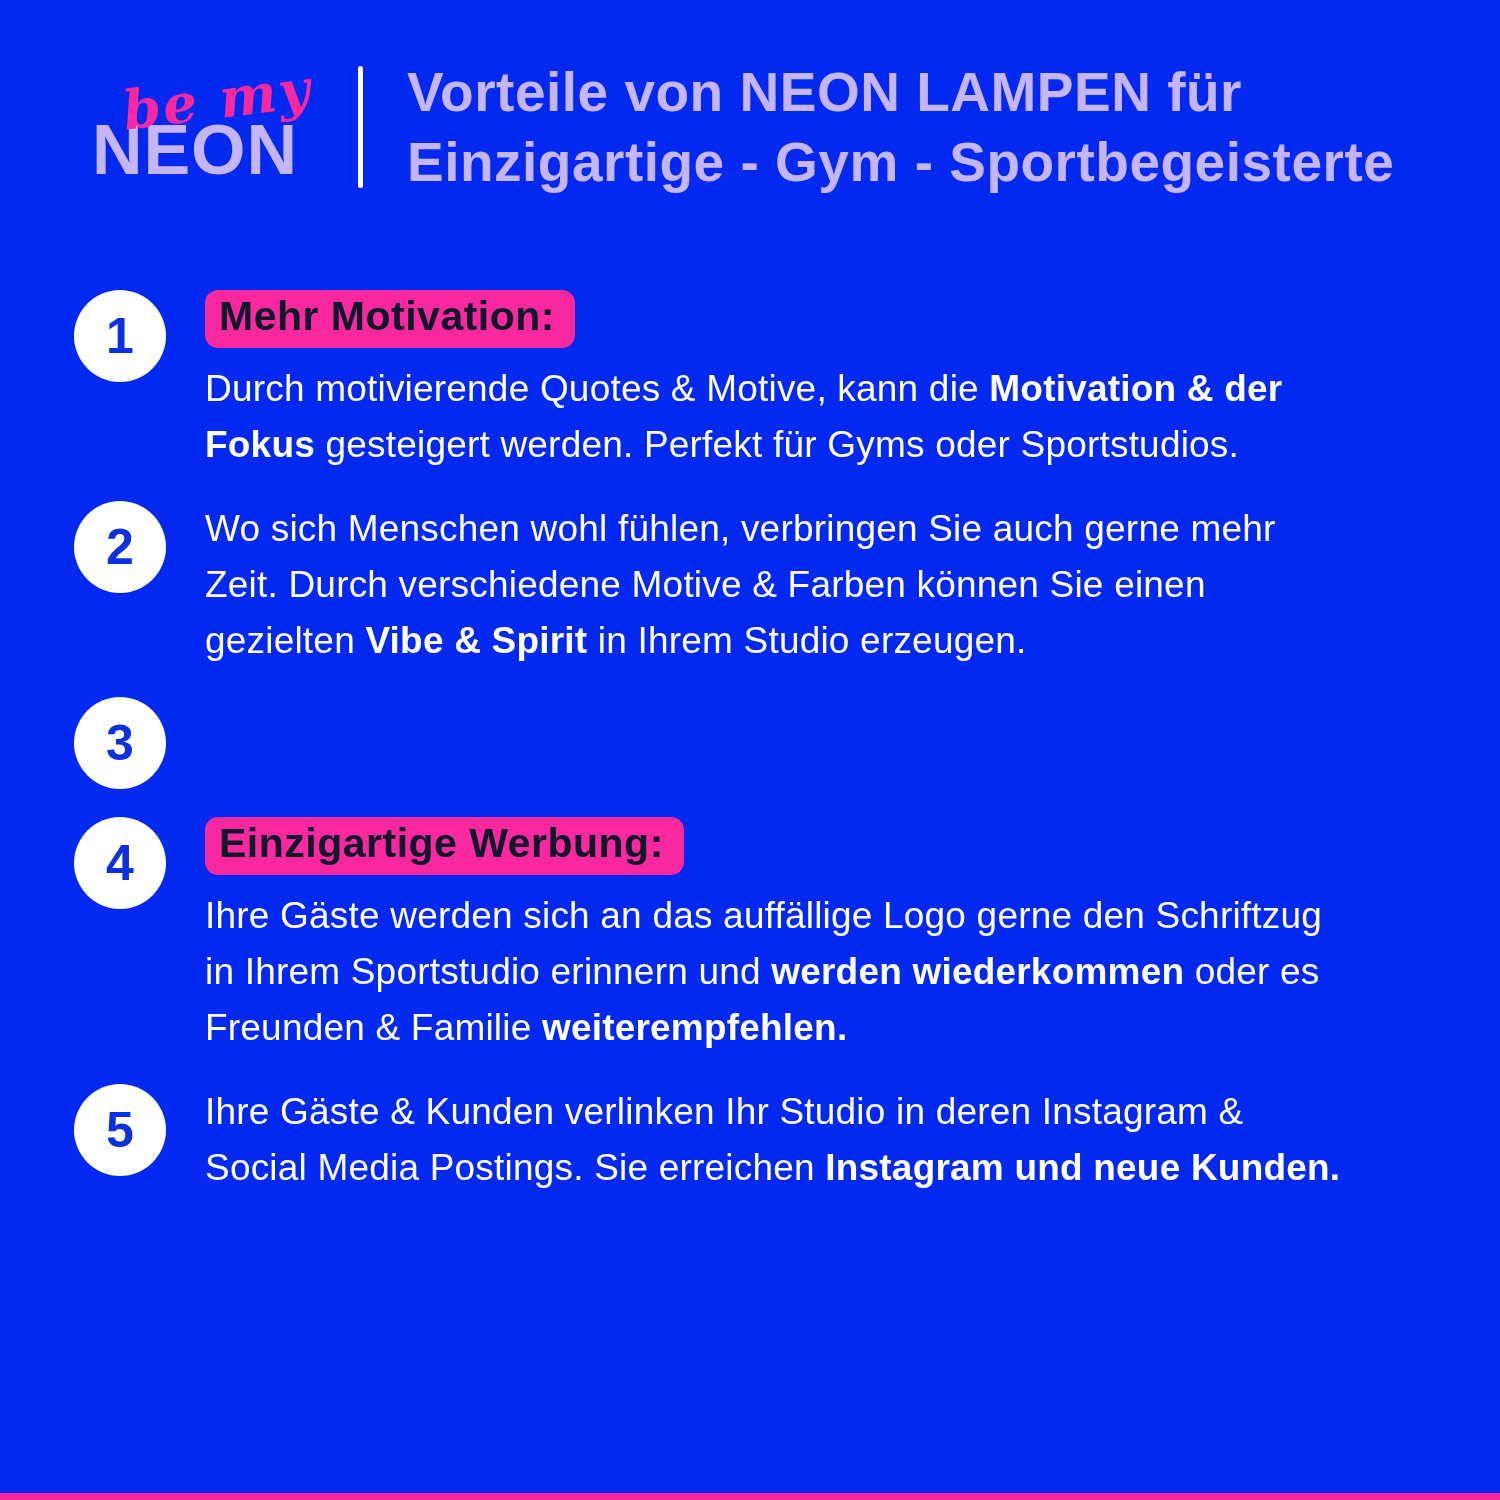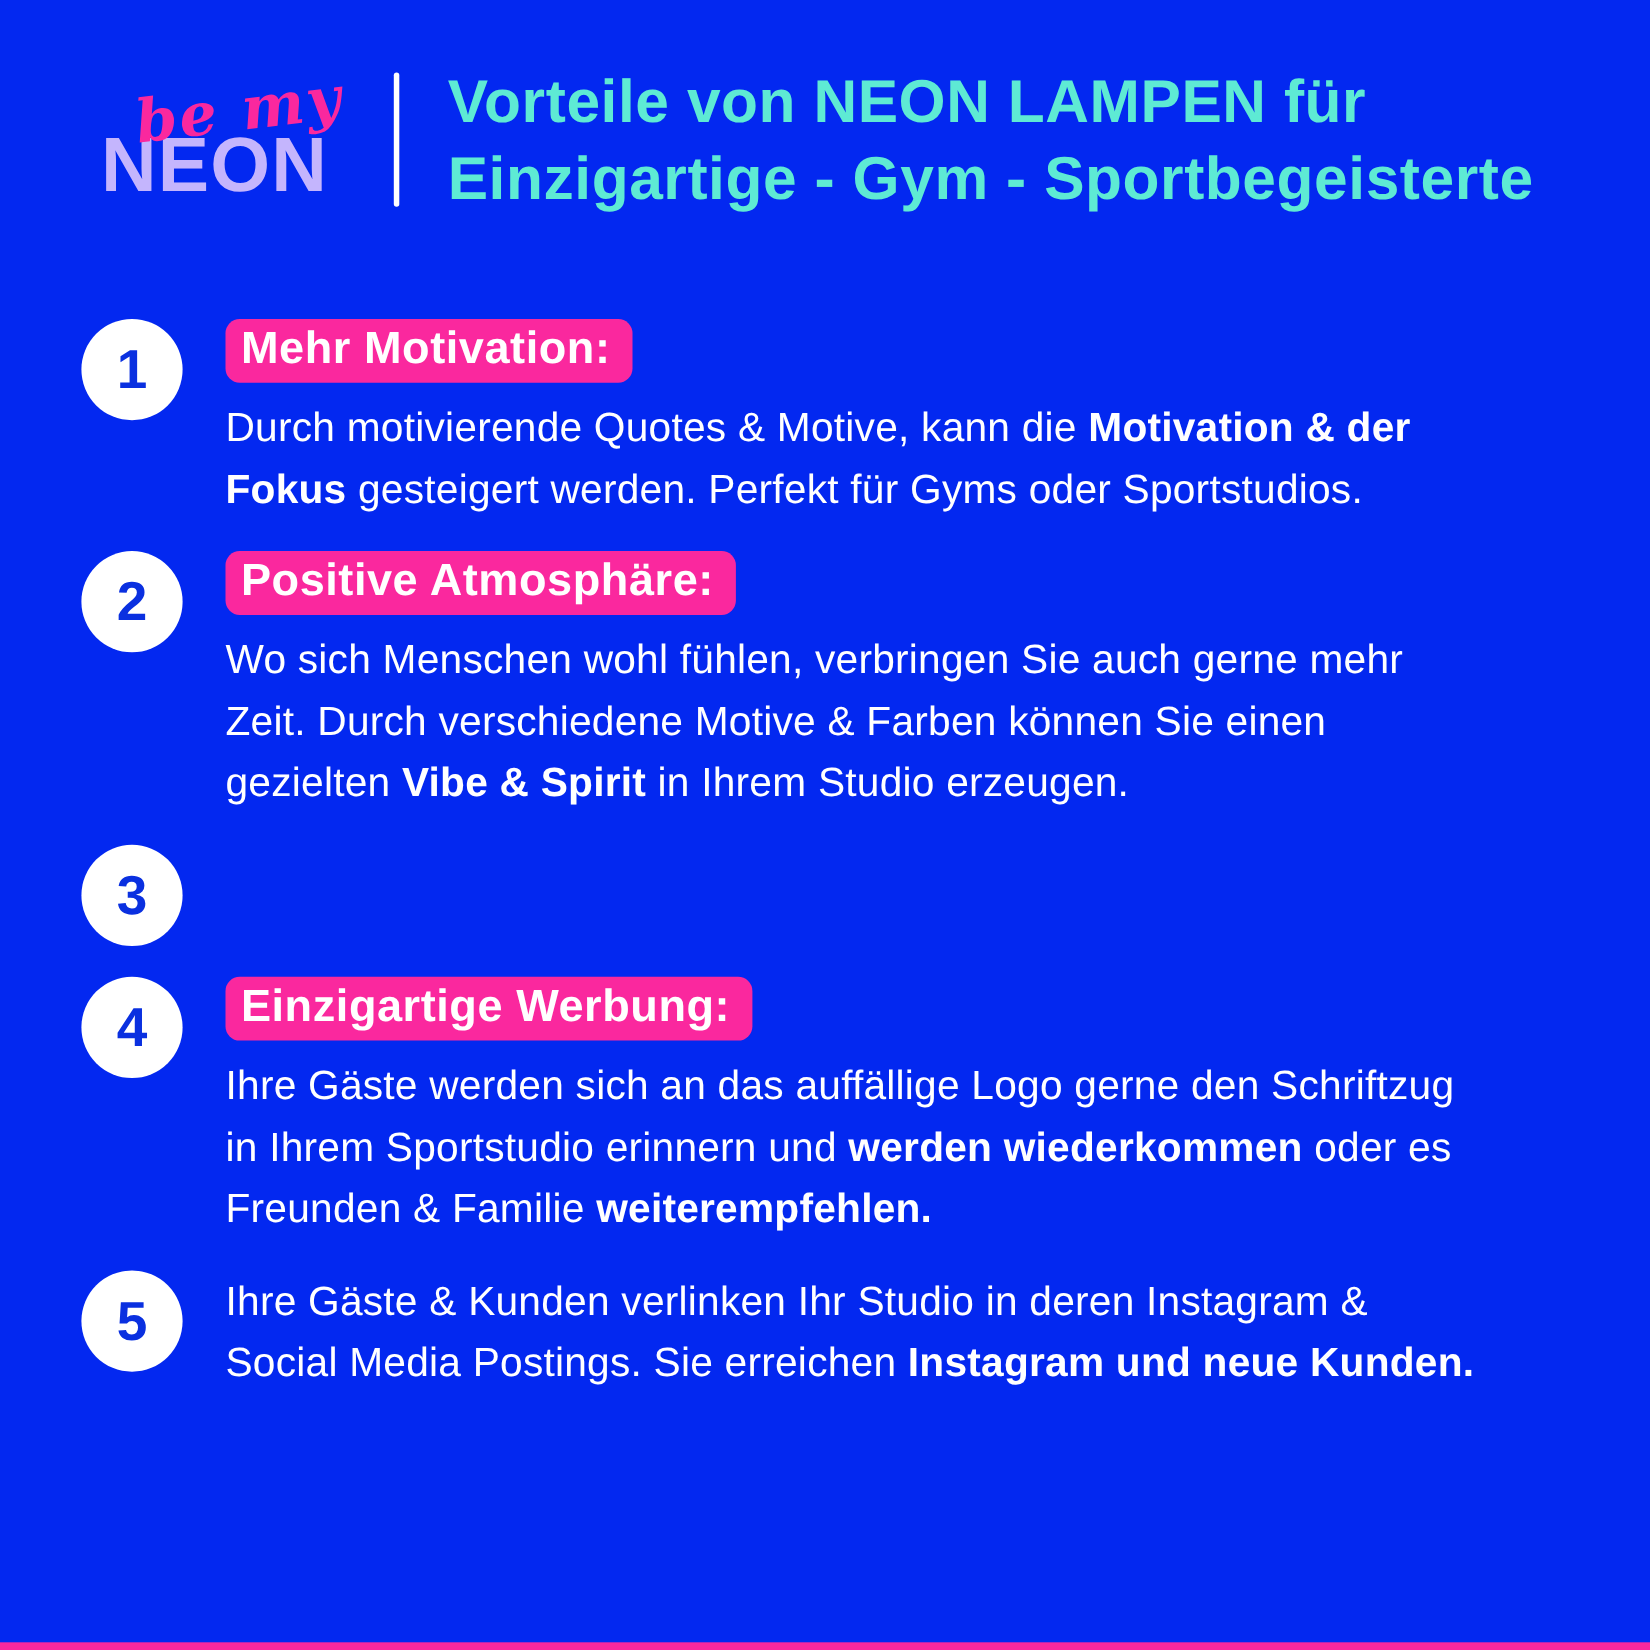--- a/index.html
+++ b/index.html
@@ -55,21 +55,21 @@
     background: #fff;
     border-radius: 3px;
     margin: 0 44px 0 38px;
     flex: 0 0 auto;
   }
   .title {
     font-size: 55px;
     font-weight: 700;
     line-height: 1.28;
     letter-spacing: 0.5px;
-    color: #5eead4;
+    color: #c4b5fd;
   }
 
   
   .list {
     margin-top: 94px;
     padding: 0 55px 0 74px;
     display: flex;
     flex-direction: column;
     gap: 28px;
   }
@@ -92,21 +92,21 @@
     color: #0A30E0;
     font-size: 50px;
     font-weight: 700;
     line-height: 1;
   }
   .content { flex: 1 1 auto; }
   .heading-wrap { margin-bottom: 13px; }
   .heading {
     display: inline-block;
     background: #FA289E;
-    color: #ffffff;
+    color: #0f172a;
     font-size: 41px;
     font-weight: 700;
     line-height: 1;
     padding: 6px 20px 11px 14px;
     border-radius: 13px;
     letter-spacing: 0.5px;
   }
   .body {
     font-size: 37px;
     font-weight: 400;
@@ -151,23 +151,20 @@
       <p class="body"><span>Durch motivierende Quotes &amp; Motive, kann die </span><span class="b">Motivation &amp; der
 Fokus</span><span> gesteigert werden. Perfekt für Gyms oder Sportstudios.</span></p>
     </div>
   </section>
 
   <section class="item">
     <div class="num-circle">
       <span class="num">2</span>
     </div>
     <div class="content">
-      <div class="heading-wrap">
-        <span class="heading">Positive Atmosphäre:</span>
-      </div>
       <p class="body"><span>Wo sich Menschen wohl fühlen, verbringen Sie auch gerne mehr
 Zeit. Durch verschiedene Motive &amp; Farben können Sie einen
 gezielten </span><span class="b">Vibe &amp; Spirit</span><span> in Ihrem Studio erzeugen.</span></p>
     </div>
   </section>
 
   <section class="item">
     <div class="num-circle">
       <span class="num">3</span>
     </div>

